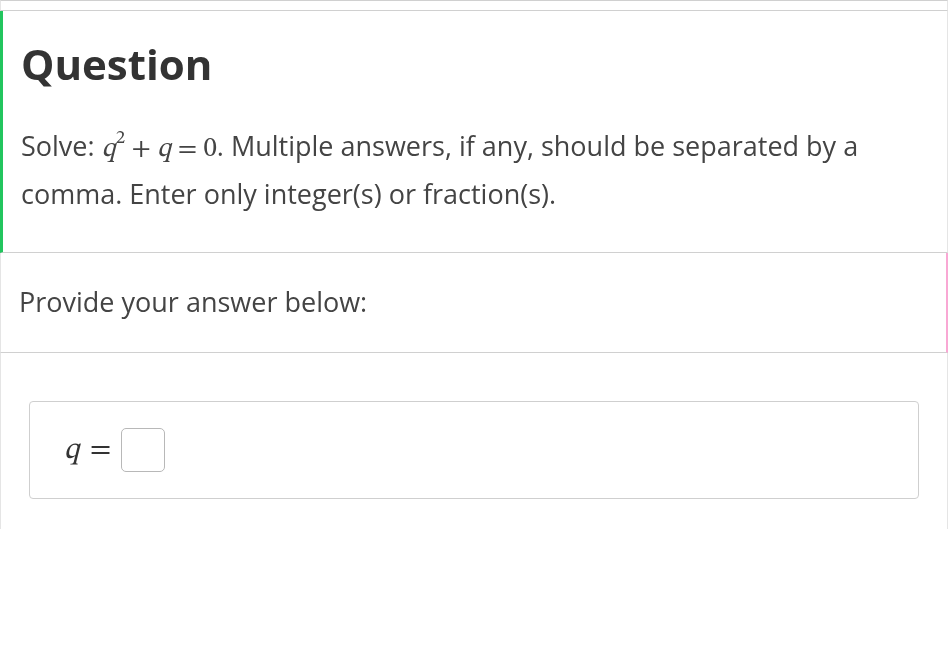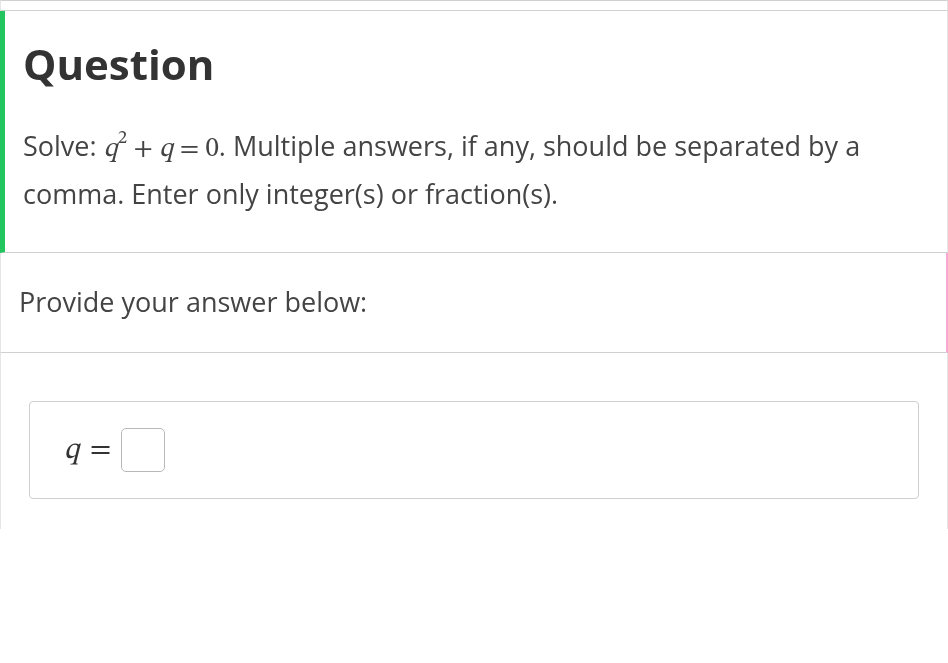--- a/index.html
+++ b/index.html
@@ -21,21 +21,21 @@
     .top-border {
       border-top: 1px solid #d0d0d0;
       border-bottom: 1px solid #d0d0d0;
       height: 11px;
       border-left: 1px solid #e5e5e5;
       border-right: 1px solid #e5e5e5;
     }
     .question-section {
       padding: 24px 10px 36px 18px;
       border-bottom: 1px solid #d0d0d0;
-      border-left: 5px solid #22c55e;
+      border-left: 3px solid #22c55e;
       border-right: 1px solid #e5e5e5;
     }
     .question-heading {
       font-size: 42px;
       font-weight: 700;
       color: #333333;
       margin-bottom: 32px;
     }
     .question-text {
       font-size: 27px;

